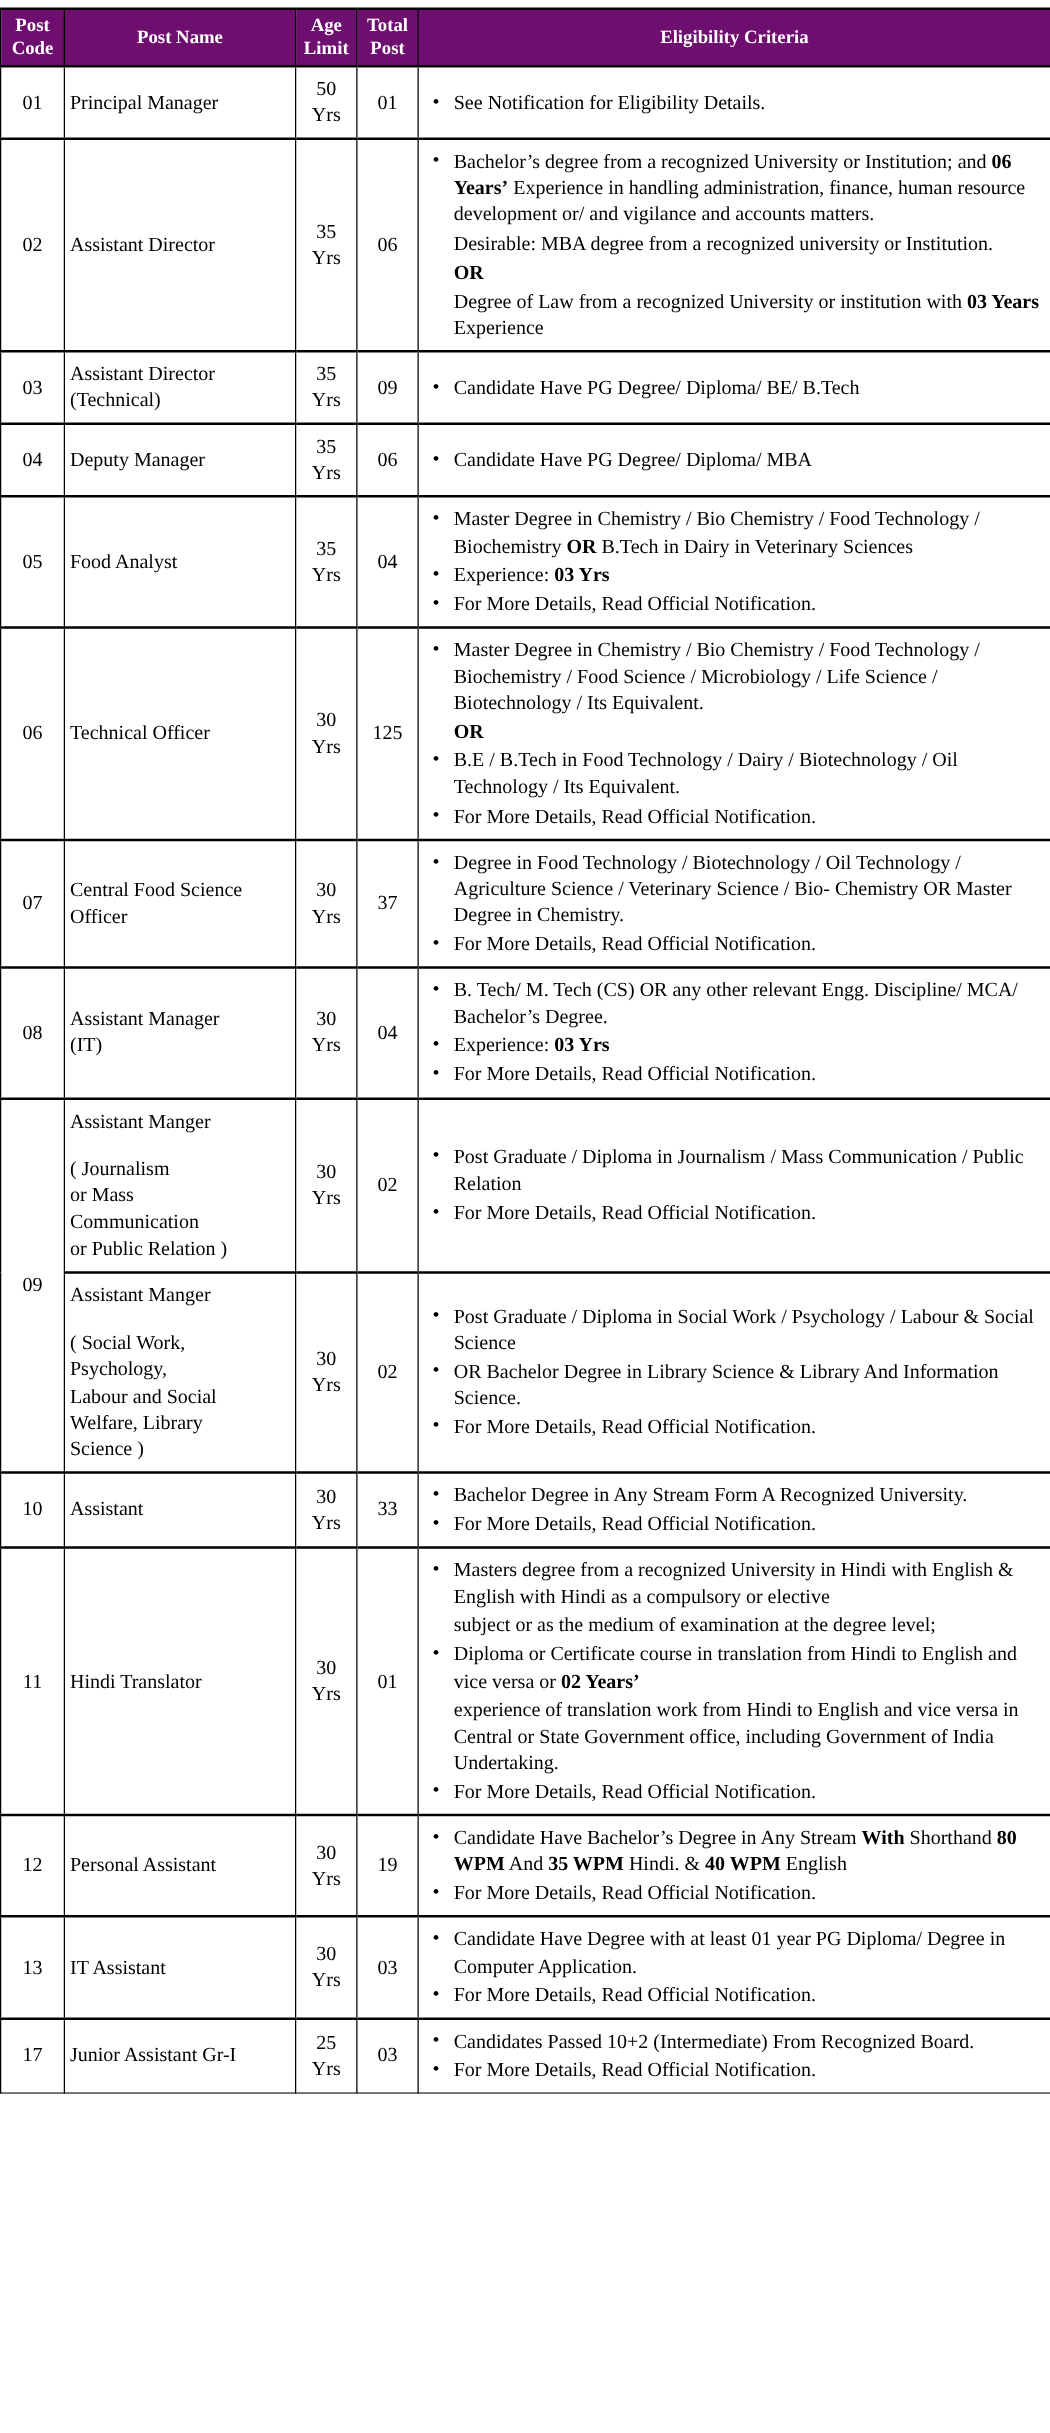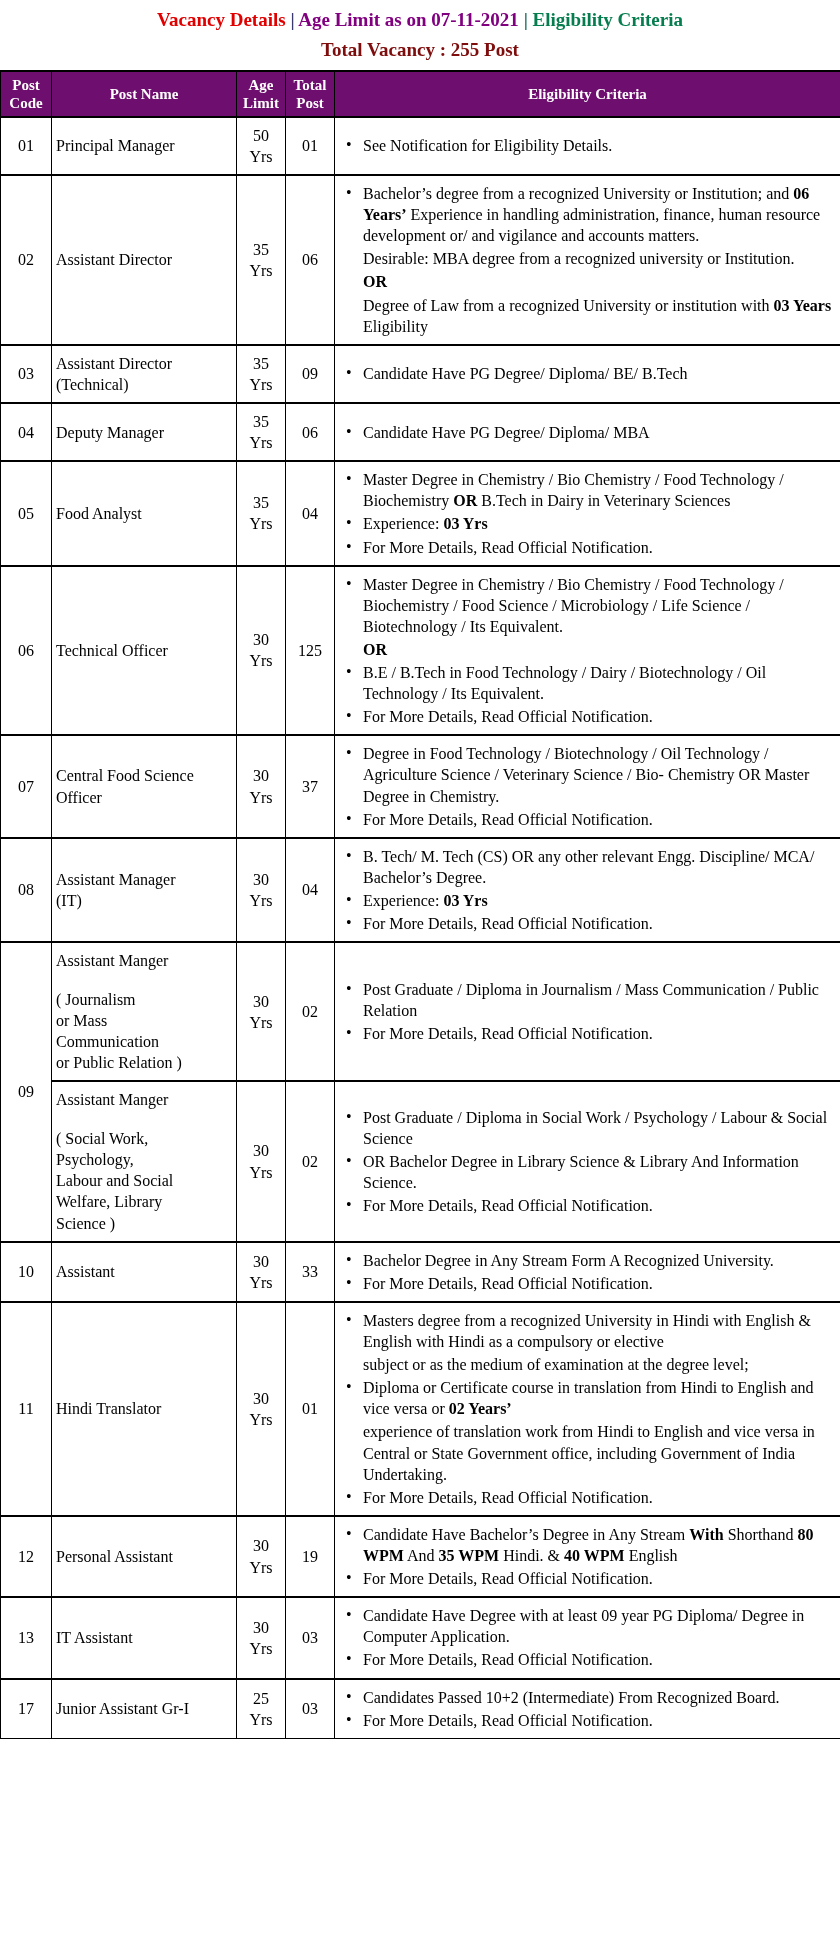--- a/index.html
+++ b/index.html
@@ -52,22 +52,20 @@
     content:"\2022";
     position:absolute;left:7px;top:-1px;
     font-size:16px;
   }
   .blk b{font-weight:bold;}
 </style>
 </head>
 <body>
 
 <div class="titles">
-  <div class="title-line" id="title-line"><span style="color: rgb(225, 0, 0);">Vacancy Details</span><span style="color: rgb(58, 58, 110);"> | </span><span style="color: rgb(128, 0, 128);">Age Limit as on 07-11-2021</span><span style="color: rgb(30, 110, 92);"> | </span><span style="color: rgb(6, 125, 78);">Eligibility Criteria</span></div>
-  <div class="subtitle">Total Vacancy : 255 Post</div>
 </div>
 
 <table class="vacancy">
   <colgroup>
     <col style="width:51px">
     <col style="width:185px">
     <col style="width:49px">
     <col style="width:49px">
     <col style="width:506px">
   </colgroup>
@@ -102,21 +100,21 @@
         </td>
         <td class="age-cell">
           <div>35</div>
           <div>Yrs</div>
         </td>
         <td class="total-cell">06</td>
         <td class="elig-cell">
           <div class="blk bullet"><span>Bachelor’s degree from a recognized University or Institution; and </span><b>06 Years’</b><span> Experience in handling administration, finance, human resource development or/ and vigilance and accounts matters.</span></div>
           <div class="blk"><span>Desirable: MBA degree from a recognized university or Institution.</span></div>
           <div class="blk"><b>OR</b></div>
-          <div class="blk"><span>Degree of Law from a recognized University or institution with </span><b>03 Years</b><span> Eligibility</span></div>
+          <div class="blk"><span>Degree of Law from a recognized University or institution with </span><b>03 Years</b><span> Experience</span></div>
         </td>
       </tr>
       <tr>
         <td class="code-cell" rowspan="1">03</td>
         <td class="name-cell">
           <div class="name-line">Assistant Director</div>
           <div class="name-line">(Technical)</div>
         </td>
         <td class="age-cell">
           <div>35</div>
@@ -300,21 +298,21 @@
         <td class="code-cell" rowspan="1">13</td>
         <td class="name-cell">
           <div class="name-line">IT Assistant</div>
         </td>
         <td class="age-cell">
           <div>30</div>
           <div>Yrs</div>
         </td>
         <td class="total-cell">03</td>
         <td class="elig-cell">
-          <div class="blk bullet"><span>Candidate Have Degree with at least 09 year PG Diploma/ Degree in Computer Application.</span></div>
+          <div class="blk bullet"><span>Candidate Have Degree with at least 01 year PG Diploma/ Degree in Computer Application.</span></div>
           <div class="blk bullet"><span>For More Details, Read Official Notification.</span></div>
         </td>
       </tr>
       <tr>
         <td class="code-cell" rowspan="1">17</td>
         <td class="name-cell">
           <div class="name-line">Junior Assistant Gr-I</div>
         </td>
         <td class="age-cell">
           <div>25</div>

